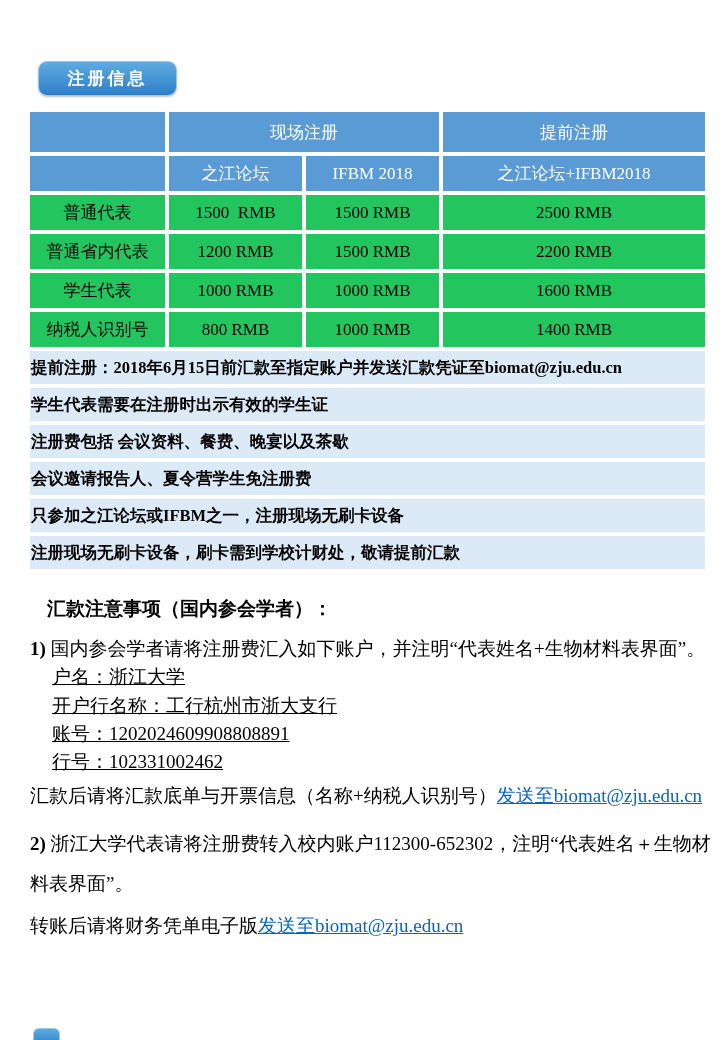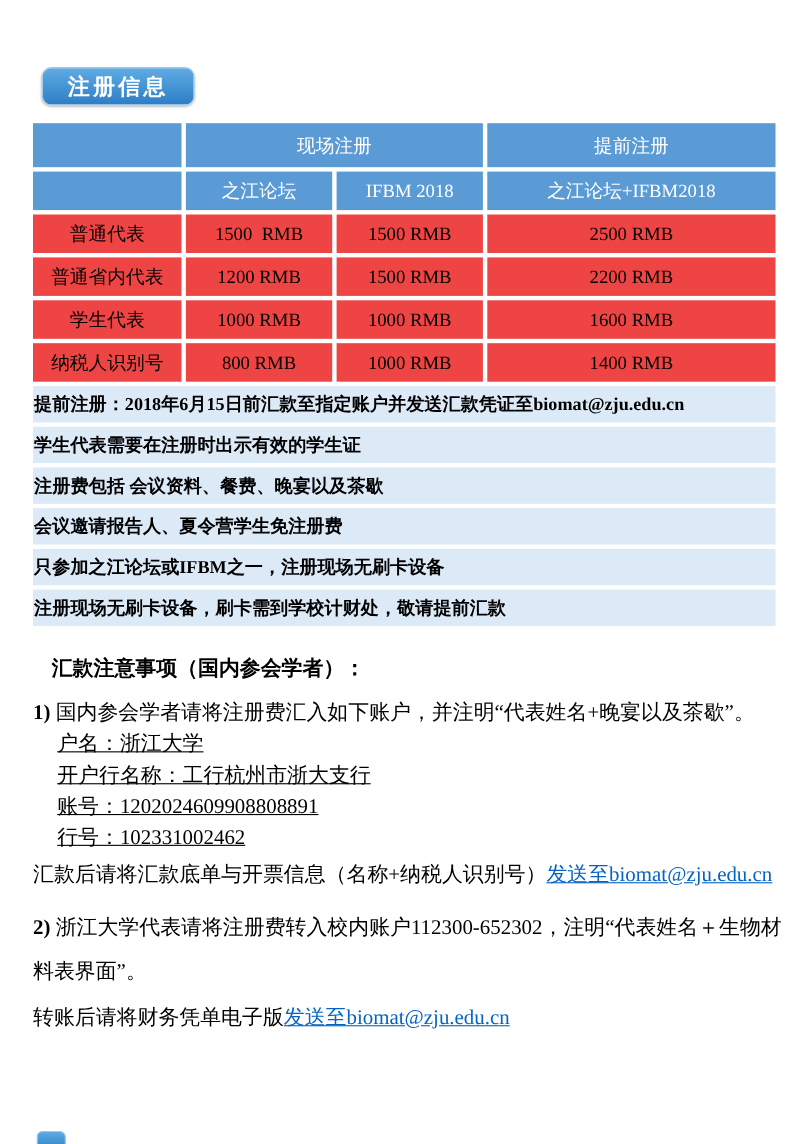--- a/index.html
+++ b/index.html
@@ -13,38 +13,38 @@
   }
   
   .badge{
     position:absolute;left:38px;top:61px;
     width:137px;height:33px;
     background:linear-gradient(#5fabe2,#2d7ec7);
     border:1px solid #9dc6e8;
     border-radius:9px;
     box-shadow:0 1px 2px rgba(0,0,0,.25);
     display:flex;align-items:center;justify-content:center;
-    color:#fff;font-weight:bold;font-size:20px;letter-spacing:3px;
+    color:#fff;font-weight:bold;font-size:17px;letter-spacing:3px;
     font-family:"Liberation Sans","DejaVu Sans",sans-serif;
   }
   
   .regtable{
     position:absolute;left:30px;top:112px;width:675px;
     display:grid;
     grid-template-columns:135px 133px 133px 1fr;
     gap:4px;
   }
   .cell{
     display:flex;align-items:center;justify-content:center;
     font-weight:normal;font-size:17px;
   }
   .hdr{background:#5b9bd5;color:#ffffff;height:40px;}
   .hdr2{background:#5b9bd5;color:#ffffff;height:35px;}
   .span2{grid-column:2 / span 2;}
-  .lite{background:#ef4444;color:#000;height:35px;}
+  .lite{background:#22c55e;color:#000;height:35px;}
   .price{white-space:pre;}
   .note{
     grid-column:1 / -1;background:#dce9f6;color:#000;
     height:33px;display:flex;align-items:center;
     padding-left:1px;font-weight:bold;font-size:16.5px;
   }
   
   .remit{
     position:absolute;left:30px;top:596px;width:682px;
     font-size:19px;line-height:1.38;
@@ -109,21 +109,21 @@
     <div class="note">学生代表需要在注册时出示有效的学生证</div>
     <div class="note">注册费包括 会议资料、餐费、晚宴以及茶歇</div>
     <div class="note">会议邀请报告人、夏令营学生免注册费</div>
     <div class="note">只参加之江论坛或IFBM之一，注册现场无刷卡设备</div>
     <div class="note">注册现场无刷卡设备，刷卡需到学校计财处，敬请提前汇款</div>
   </div>
 
   <div class="remit">
     <p class="remit-heading">汇款注意事项（国内参会学者）：</p>
 
-    <p class="para"><span class="num">1)</span><span> 国内参会学者请将注册费汇入如下账户，并注明“代表姓名+晚宴以及茶歇”。</span></p>
+    <p class="para"><span class="num">1)</span><span> 国内参会学者请将注册费汇入如下账户，并注明“代表姓名+生物材料表界面”。</span></p>
 
     <div class="acct"><span>户名：浙江大学</span></div>
     <div class="acct"><span>开户行名称：工行杭州市浙大支行</span></div>
     <div class="acct"><span>账号：1202024609908808891</span></div>
     <div class="acct"><span>行号：102331002462</span></div>
 
     <p class="para"><span>汇款后请将汇款底单与开票信息（名称+纳税人识别号）</span><a class="link">发送至biomat@zju.edu.cn</a></p>
 
     <p class="para-spaced"><span class="num">2)</span><span> 浙江大学代表请将注册费转入校内账户112300-652302，注明“代表姓名＋生物材料表界面”。</span></p>
 

